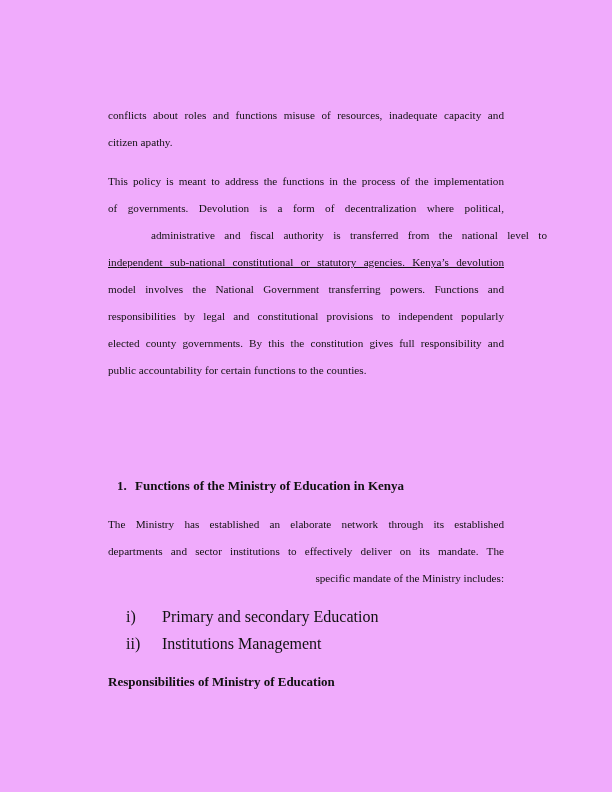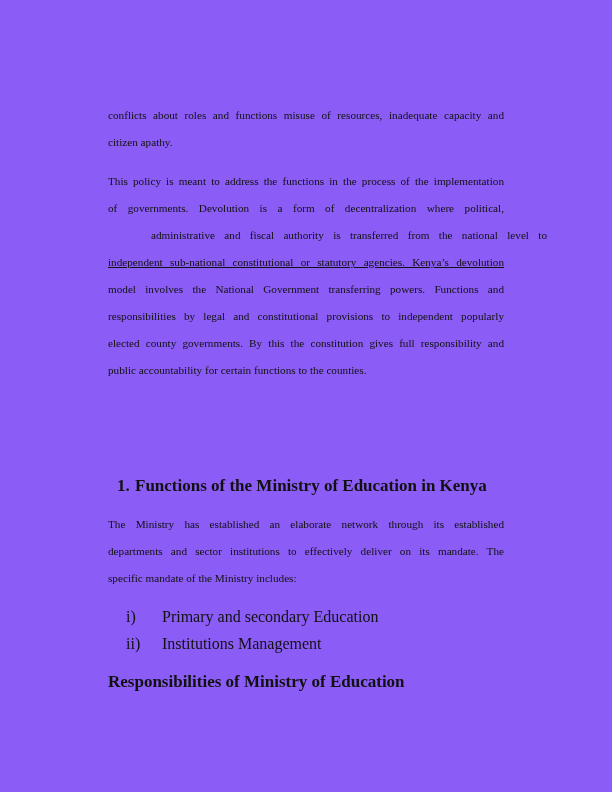--- a/index.html
+++ b/index.html
@@ -12,37 +12,37 @@
       height: 792px;
       position: relative;
       overflow: hidden;
       font-family: "Liberation Serif", serif;
       color: #111111;
     }
     .page {
       position: absolute;
       left: 0; top: 0;
       width: 612px; height: 792px;
-      background: #8b5cf6;
+      background: #f0abfc;
     }
     .line {
       position: absolute;
       left: 108px;
       width: 396px;
       font-size: 11.2px;
       line-height: 14px;
       white-space: nowrap;
     }
     .just {
       text-align: justify;
       text-align-last: justify;
     }
     .heading {
       position: absolute;
-      font-size: 17px;
+      font-size: 13px;
       line-height: 14px;
       font-weight: bold;
       white-space: nowrap;
     }
     .list-item {
       position: absolute;
       left: 126px;
       font-size: 16px;
       line-height: 14px;
       white-space: nowrap;
@@ -73,21 +73,21 @@
     <div class="line" style="top:363px;">public accountability for certain functions to the counties.</div>
   </div>
 
   <div class="heading" style="top:479px; left:117px;">
     <span style="display:inline-block; width:18px;">1.</span><span>Functions of the Ministry of Education in Kenya</span>
   </div>
 
   <div>
     <div class="line just" style="top:517px;">The Ministry has established an elaborate network through its established</div>
     <div class="line just" style="top:544px;">departments and sector institutions to effectively deliver on its mandate.  The</div>
-    <div class="line" style="top:571px;">specific mandate of the Ministry includes:</div>
+    <div class="line" style="top:571px;text-align:right;">specific mandate of the Ministry includes:</div>
   </div>
 
   <div>
     <div class="list-item" style="top:610px;">
       <span class="list-marker">i)</span><span>Primary and secondary Education</span>
     </div>
     <div class="list-item" style="top:637px;">
       <span class="list-marker">ii)</span><span>Institutions Management</span>
     </div>
   </div>

